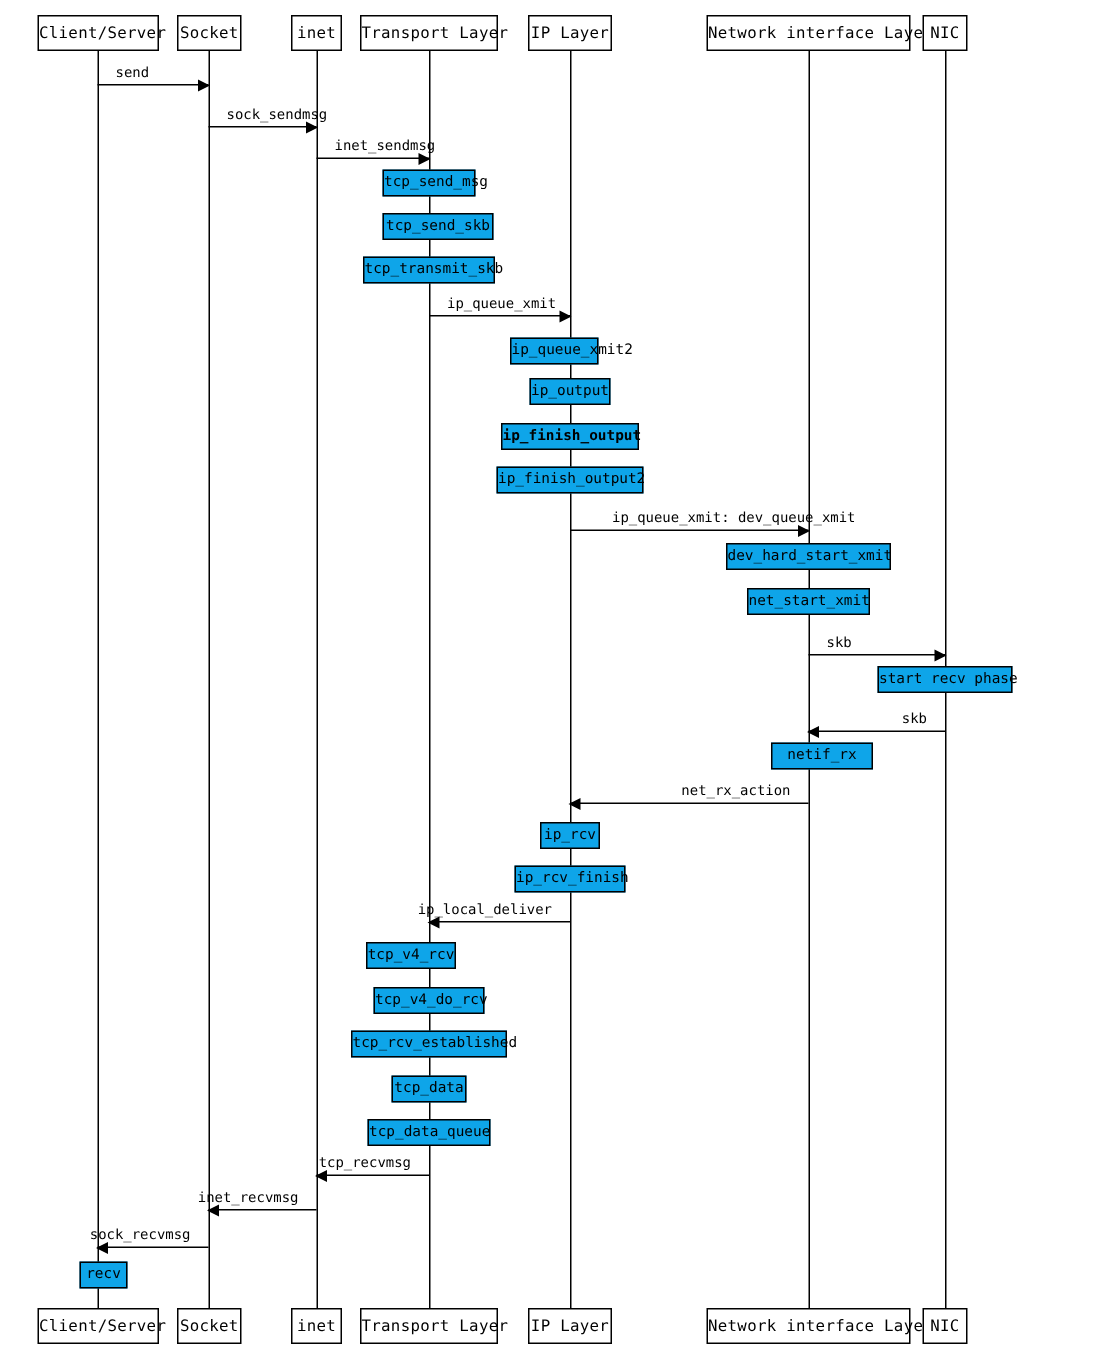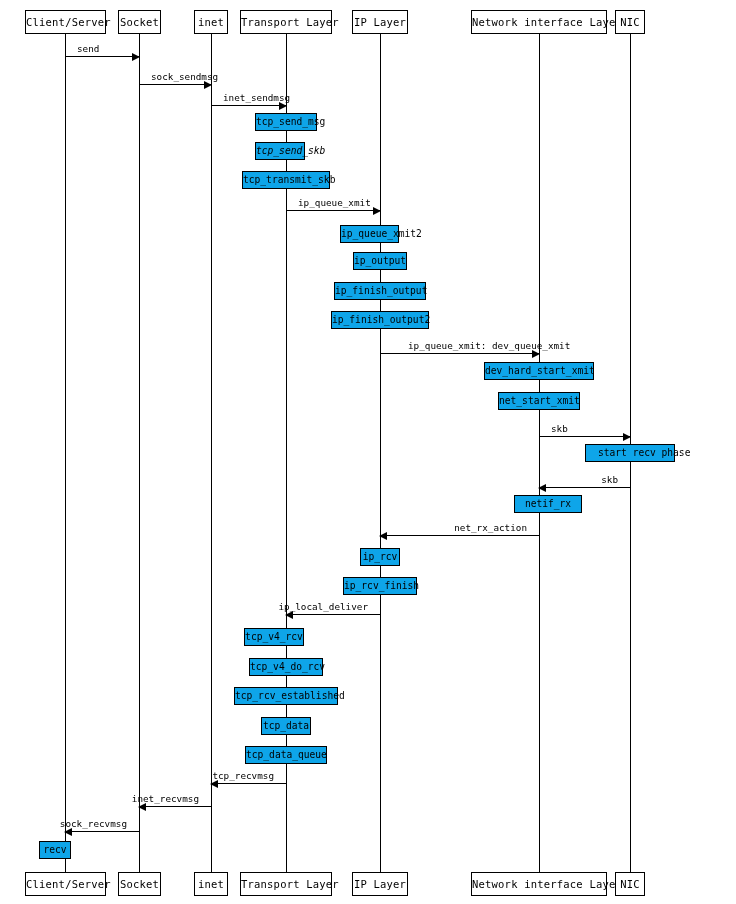--- a/index.html
+++ b/index.html
@@ -68,31 +68,31 @@
     <div class="alabel" style="top: 522px; left: auto; right: 209px;">net_rx_action</div>
     <div class="arrow left" style="left: 286px; width: 94px; top: 614px;"></div>
     <div class="alabel" style="top: 601px; left: auto; right: 368px;">ip_local_deliver</div>
     <div class="arrow left" style="left: 211px; width: 75px; top: 783px;"></div>
     <div class="alabel" style="top: 770px; left: auto; right: 462px;">tcp_recvmsg</div>
     <div class="arrow left" style="left: 139px; width: 72px; top: 806px;"></div>
     <div class="alabel" style="top: 793px; left: auto; right: 537px;">inet_recvmsg</div>
     <div class="arrow left" style="left: 65px; width: 74px; top: 831px;"></div>
     <div class="alabel" style="top: 818px; left: auto; right: 609px;">sock_recvmsg</div>
     <div class="actionbox" style="width: 62px; left: 255px; top: 113px;">tcp_send_msg</div>
-    <div class="actionbox" style="width: 50px; left: 255px; top: 142px; font-style: italic;">tcp_send_skb</div>
+    <div class="actionbox" style="width: 74px; left: 255px; top: 142px;">tcp_send_skb</div>
     <div class="actionbox" style="width: 88px; left: 242px; top: 171px;">tcp_transmit_skb</div>
     <div class="actionbox" style="width: 59px; left: 340px; top: 225px;">ip_queue_xmit2</div>
     <div class="actionbox" style="width: 54px; left: 353px; top: 252px;">ip_output</div>
-    <div class="actionbox" style="width: 92px; left: 334px; top: 282px;">ip_finish_output</div>
+    <div class="actionbox" style="width: 92px; left: 334px; top: 282px; font-weight: bold;">ip_finish_output</div>
     <div class="actionbox" style="width: 98px; left: 331px; top: 311px;">ip_finish_output2</div>
     <div class="actionbox" style="width: 110px; left: 484px; top: 362px;">dev_hard_start_xmit</div>
     <div class="actionbox" style="width: 82px; left: 498px; top: 392px;">net_start_xmit</div>
-    <div class="actionbox" style="width: 90px; left: 585px; top: 444px; padding-left: 12px;">start recv phase</div>
+    <div class="actionbox" style="width: 90px; left: 585px; top: 444px;">start recv phase</div>
     <div class="actionbox" style="width: 68px; left: 514px; top: 495px;">netif_rx</div>
     <div class="actionbox" style="width: 40px; left: 360px; top: 548px;">ip_rcv</div>
     <div class="actionbox" style="width: 74px; left: 343px; top: 577px;">ip_rcv_finish</div>
     <div class="actionbox" style="width: 60px; left: 244px; top: 628px;">tcp_v4_rcv</div>
     <div class="actionbox" style="width: 74px; left: 249px; top: 658px;">tcp_v4_do_rcv</div>
     <div class="actionbox" style="width: 104px; left: 234px; top: 687px;">tcp_rcv_established</div>
     <div class="actionbox" style="width: 50px; left: 261px; top: 717px;">tcp_data</div>
     <div class="actionbox" style="width: 82px; left: 245px; top: 746px;">tcp_data_queue</div>
-    <div class="actionbox" style="width: 32px; left: 39px; top: 841px;">recv</div>
+    <div class="actionbox" style="width: 32px; left: 53px; top: 841px;">recv</div>
   </div>
 
 </body></html>

